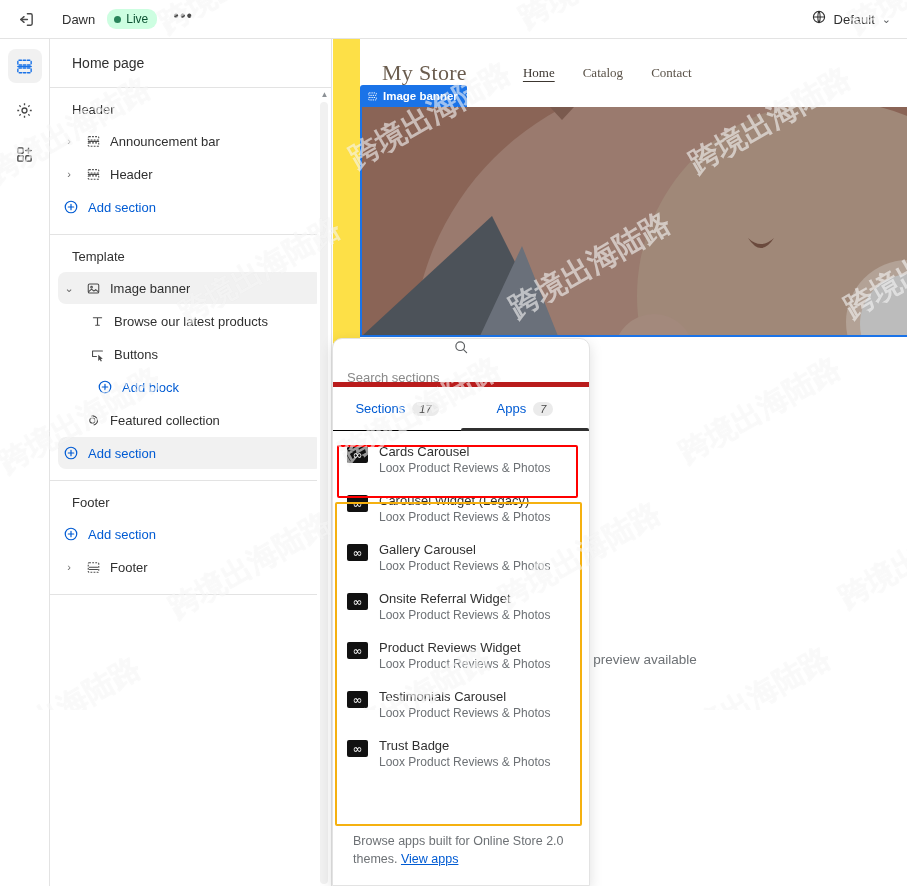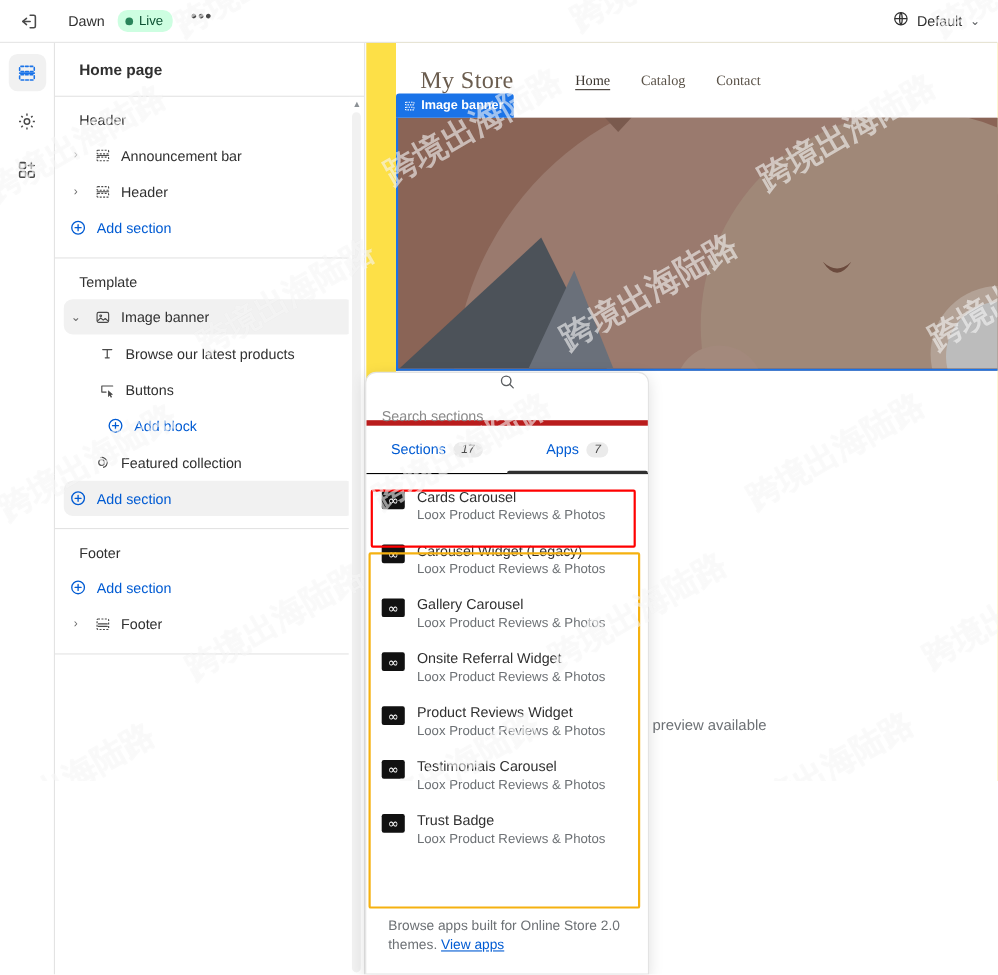--- a/index.html
+++ b/index.html
@@ -63,21 +63,21 @@
 
   
   .sidebar {
     position: absolute; left: 50px; top: 39px; width: 282px; height: 847px;
     background: #fff; border-right: 1px solid #e3e3e3;
     display: flex; flex-direction: column;
   }
   .sidebar-header {
     height: 49px; display: flex; align-items: center;
     padding: 0 0 0 22px; border-bottom: 1px solid #e3e3e3;
-    font-size: 14px; font-weight: 700; color: #303030;
+    font-size: 14px; font-weight: 400; color: #303030;
   }
   .sidebar-scroll {
     flex: 1; overflow: hidden; position: relative;
   }
   .group { border-bottom: 1px solid #e3e3e3; padding: 8px 0 10px 0; }
   .group:last-child { border-bottom: none; }
   .group-title {
     font-size: 13px; color: #303030; font-weight: 400;
     padding: 6px 0 7px 22px;
   }

